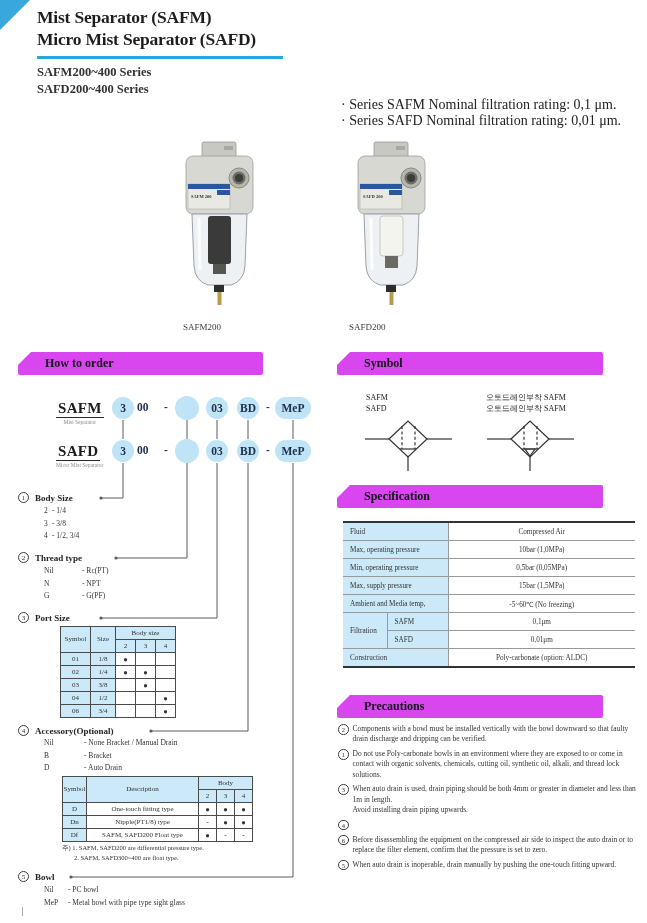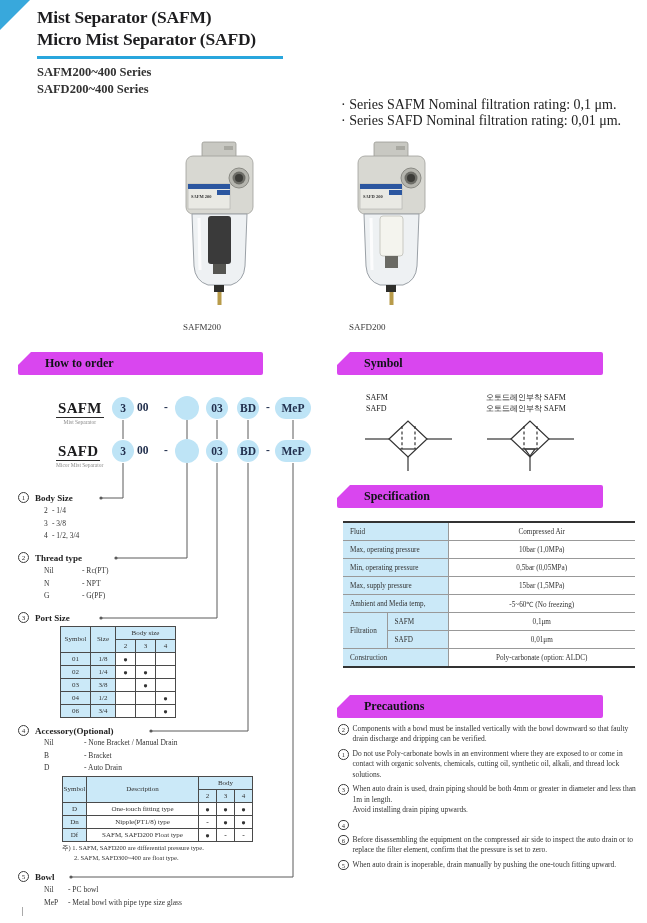--- a/index.html
+++ b/index.html
@@ -305,21 +305,21 @@
     </table>
   <div class="abs note" style="left:62px;top:843px">주) 1. SAFM, SAFD200 are differential pressure type.</div>
   <div class="abs note" style="left:74px;top:853px">2. SAFM, SAFD300~400 are float type.</div>
 
   <div class="abs item-head" style="left:18px;top:871px">
     <span class="ncirc">5</span>
     <span class="item-title">Bowl</span>
   </div>
   <div class="abs" style="left:44px;top:884px">
     <div class="opt"><span class="k" style="width:24px">Nil</span><span>- PC bowl</span></div>
-    <div class="opt"><span class="k" style="width:24px">MeP</span><span>- Metal bowl with pipe type size glass</span></div>
+    <div class="opt"><span class="k" style="width:24px">MeP</span><span>- Metal bowl with pipe type sight glass</span></div>
   </div>
 
   <div class="abs sym-label" style="left:366px;top:392px">
     <div>SAFM</div>
     <div>SAFD</div>
   </div>
   <div class="abs sym-label" style="left:486px;top:392px">
     <div>오토드레인부착 SAFM</div>
     <div>오토드레인부착 SAFM</div>
   </div>

